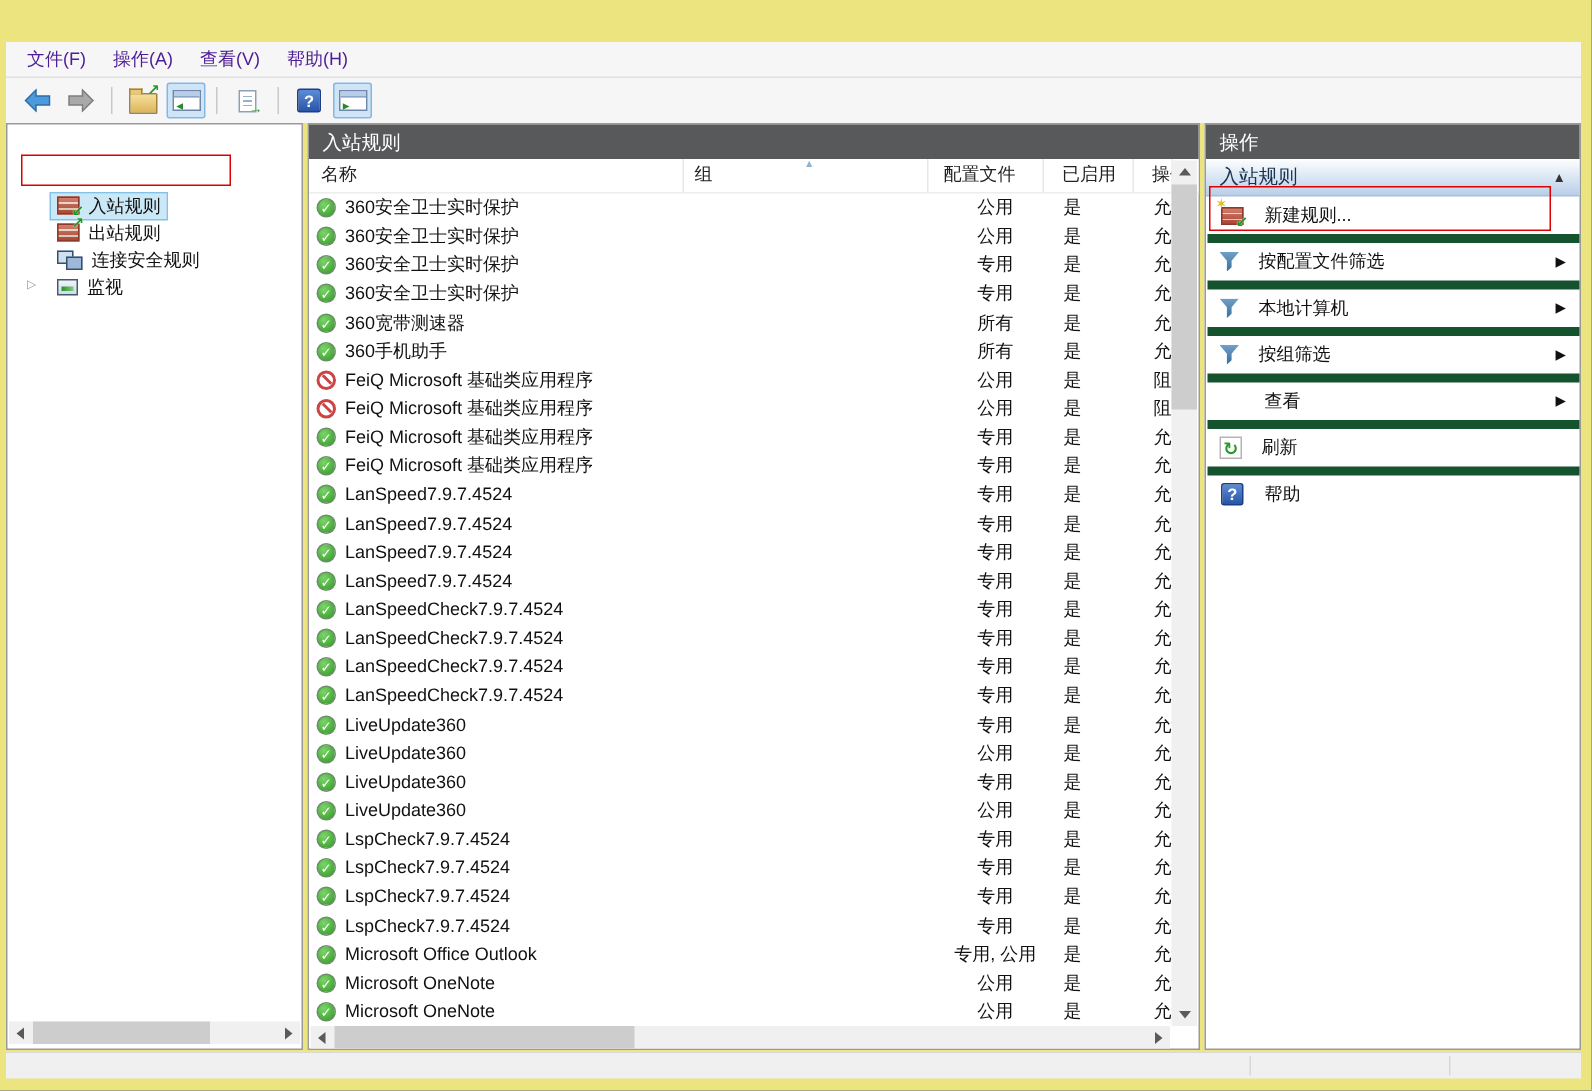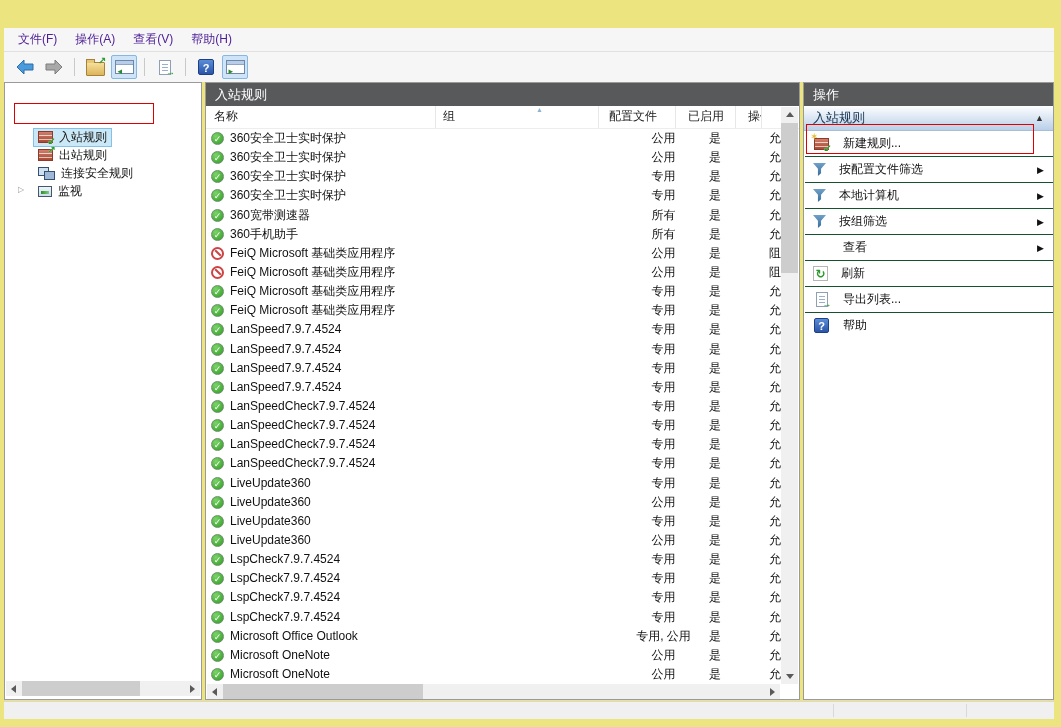--- a/index.html
+++ b/index.html
@@ -117,21 +117,21 @@
           border-top:5px solid #5a5a5a;}
   .tri-left{left:5px;top:4px;border-top:4px solid transparent;border-bottom:4px solid transparent;
           border-right:5px solid #5a5a5a;}
   .tri-right{right:5px;top:4px;border-top:4px solid transparent;border-bottom:4px solid transparent;
           border-left:5px solid #5a5a5a;}
   
   .sec-header{height:24px;background:linear-gradient(#fdfeff,#b9cfe8);display:flex;align-items:center;
               padding:0 9px;font-size:13px;color:#16324f;border-bottom:1px solid #a8bed6;}
   .sec-collapse{margin-left:auto;font-size:9px;color:#333;}
   #action-items{position:absolute;left:1px;top:48px;width:248px;}
-  .aitem{display:flex;align-items:center;height:25px;border-bottom:1px solid #14532d;padding-left:8px;
+  .aitem{display:flex;align-items:center;height:25px;border-bottom:6px solid #14532d;padding-left:8px;
          position:relative;font-size:12px;white-space:nowrap;}
   .aitem:last-child{border-bottom:none;}
   .aicon{width:17px;height:16px;flex:none;display:flex;align-items:center;justify-content:center;}
   .alabel{margin-left:13px;}
   .submenu{position:absolute;right:9px;font-size:9px;color:#111;}
   .aicon.filter{width:13px;height:13px;background:linear-gradient(#6fa0c8,#3a6d9b);
          clip-path:polygon(0 0,100% 0,62% 45%,62% 78%,38% 100%,38% 45%);}
   .aicon.refresh{width:15px;height:15px;background:#fff;border:1px solid #b5b5b5;color:#2a9a2a;
          font-weight:bold;font-size:12px;box-sizing:border-box;}
   .export-ico{display:inline-block;width:12px;height:15px;background:#fff;border:1px solid #8fa0b5;
@@ -223,21 +223,21 @@
       <span class="tri tri-left"></span>
       <span class="tri tri-right"></span>
       <span class="hthumb" style="left:16px;width:118px;"></span>
     </div>
   </div>
 
   <div class="main-panel">
     <div class="panel-header">入站规则</div>
     <div class="col-headers" id="col-headers">
       <span class="sort-arrow">▲</span>
-    <div class="colh" style="width: 230px; padding-left: 8px;">名称</div>
+    <div class="colh" style="width: 250px; padding-left: 8px;">名称</div>
         <div class="colh" style="width: 163px; padding-left: 7px;">组</div>
         <div class="colh" style="width: 77px; padding-left: 10px;">配置文件</div>
         <div class="colh" style="width: 60px; padding-left: 12px;">已启用</div>
         <div class="colh" style="width: 26px; padding-left: 12px;">操作</div>
       </div>
     <div id="rows">
         <div class="row">
           <div class="cell c0"><span class="ric allow">✓</span><span>360安全卫士实时保护</span></div>
           <div class="cell c1"></div>
           <div class="cell c2">公用</div>
@@ -485,26 +485,20 @@
           <span class="aicon"></span>
           <span class="alabel">查看</span>
           <span class="submenu">▶</span>
         </div>
         <div class="aitem">
           <span class="aicon refresh">↻</span>
           <span class="alabel">刷新</span>
         </div>
         <div class="aitem">
           <span class="aicon">
-            <span class="export-ico"></span>
-          </span>
-          <span class="alabel">导出列表...</span>
-        </div>
-        <div class="aitem">
-          <span class="aicon">
             <span class="help-ico" style="width: 15px; height: 15px; line-height: 15px;">?</span>
           </span>
           <span class="alabel">帮助</span>
         </div>
       </div>
   </div>
 
   <div class="statusbar">
     <span class="sb-sep" style="left:829px;"></span>
     <span class="sb-sep" style="left:962px;"></span>

